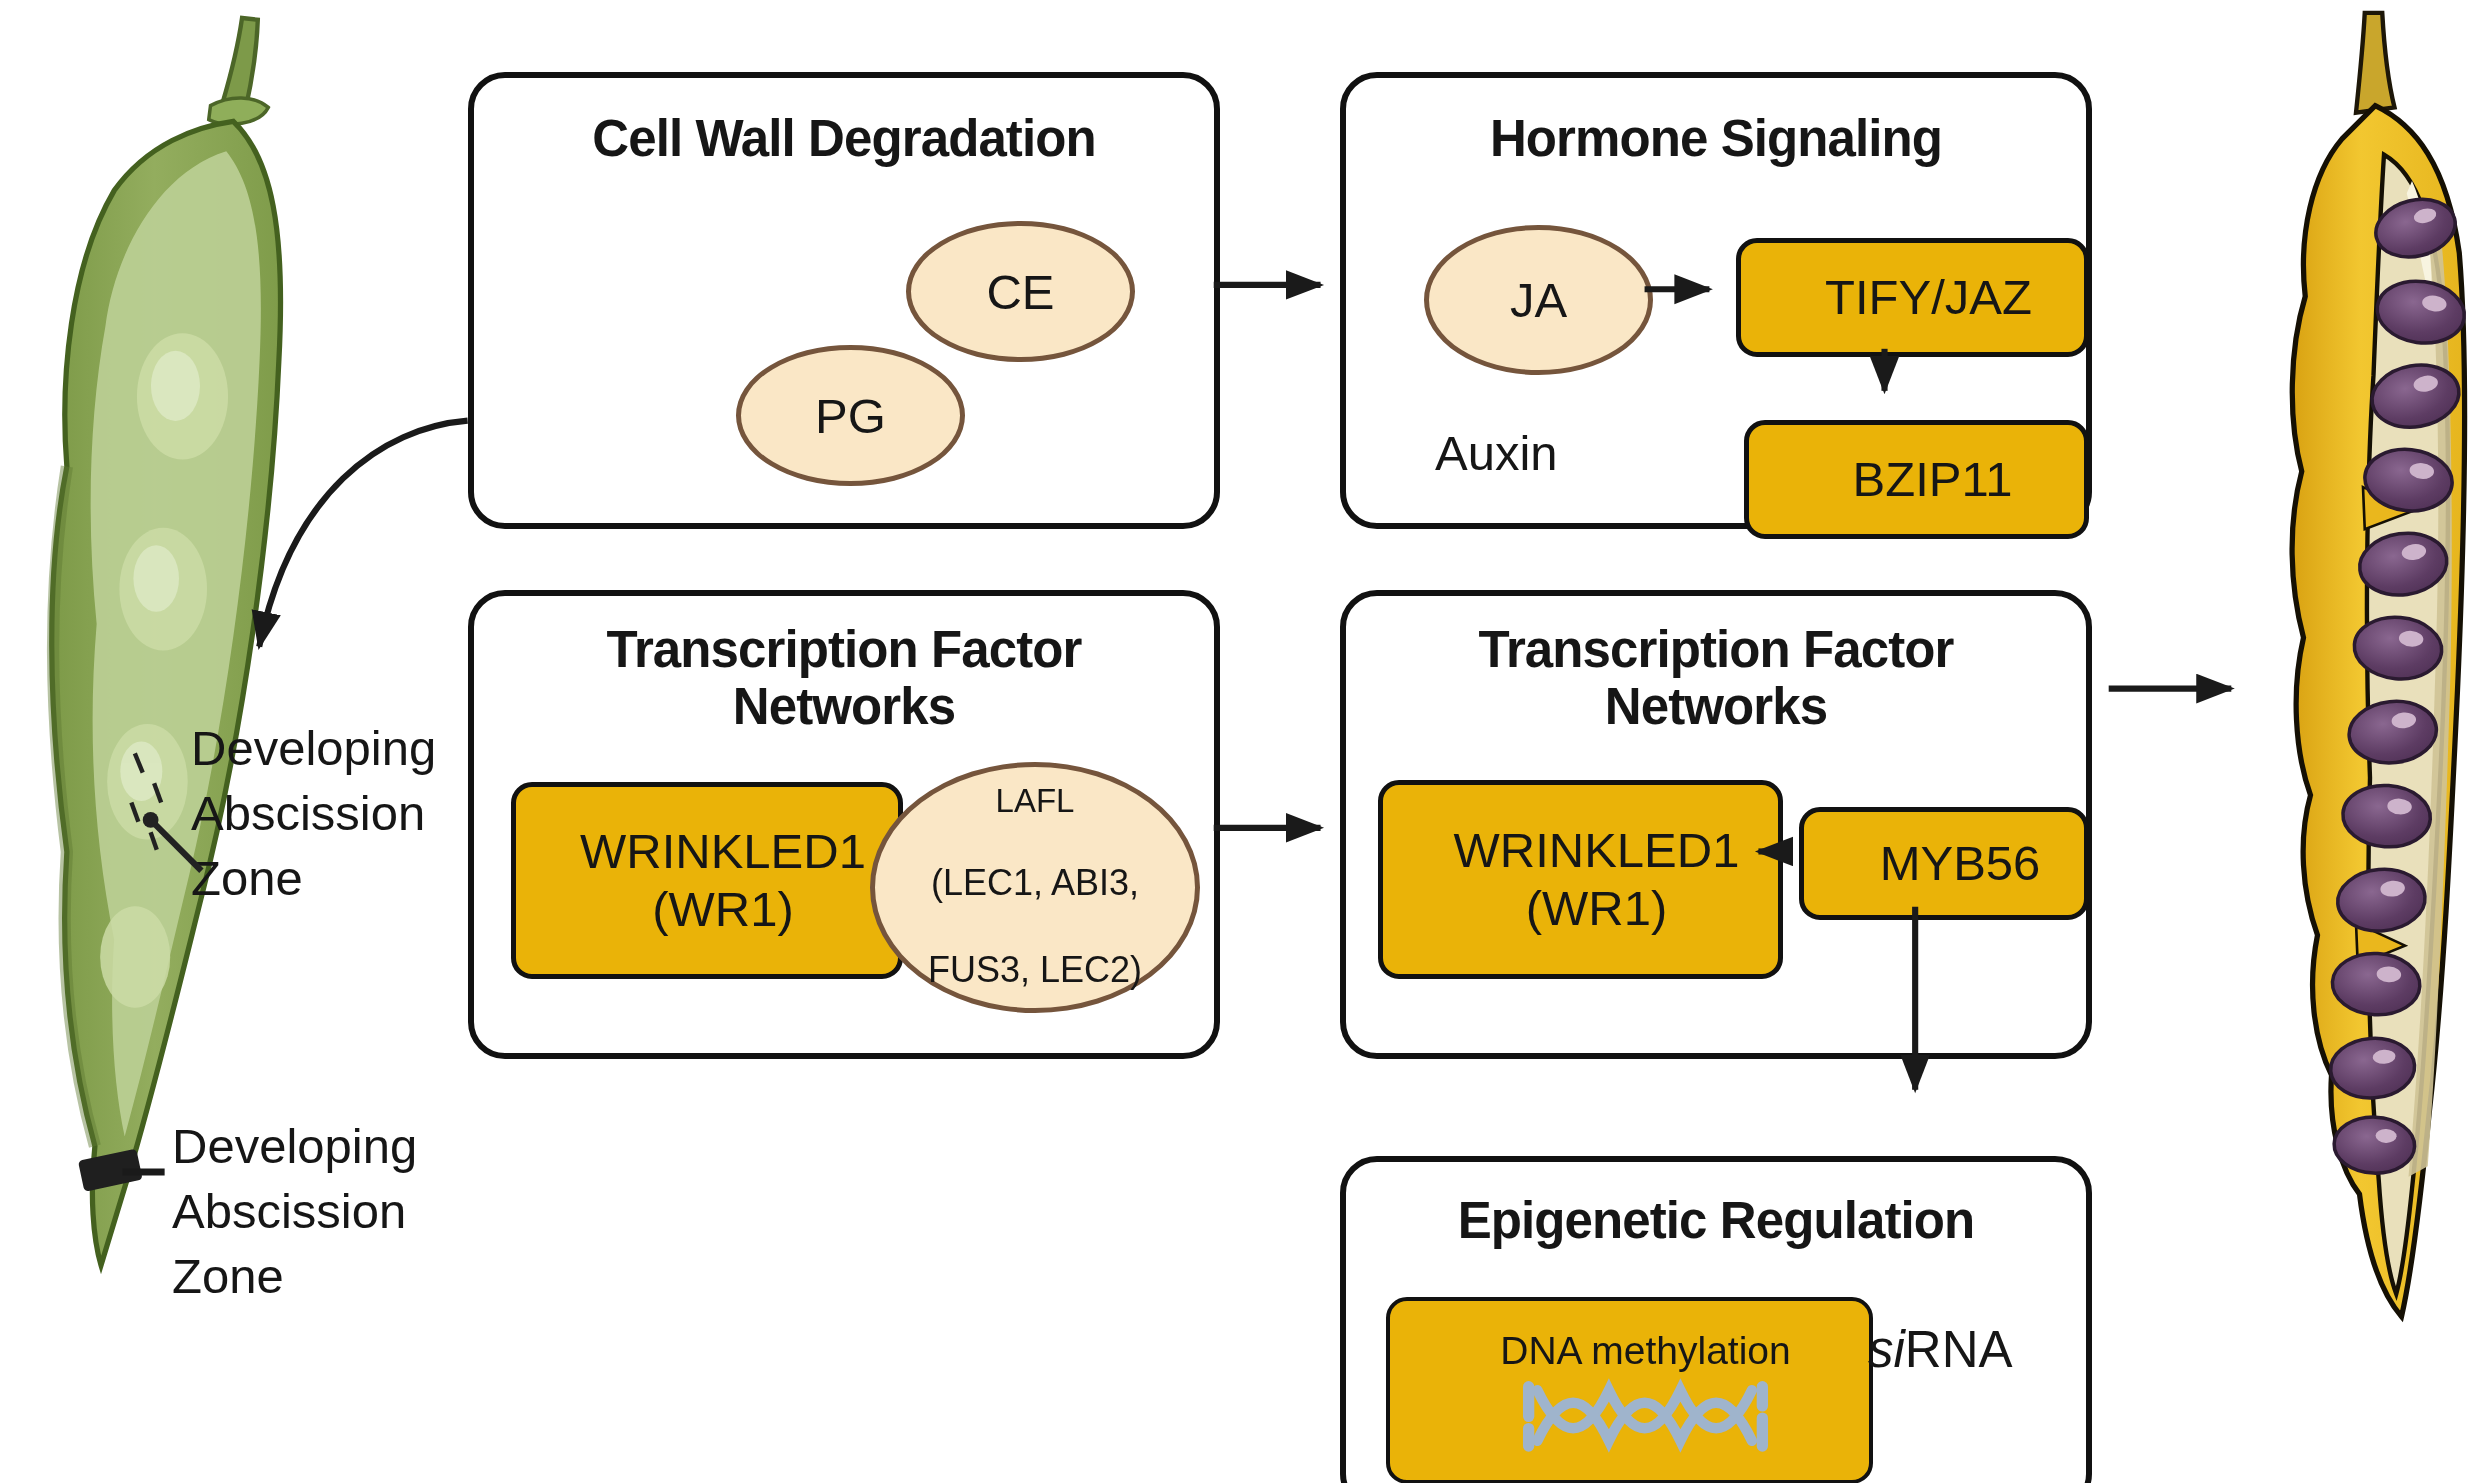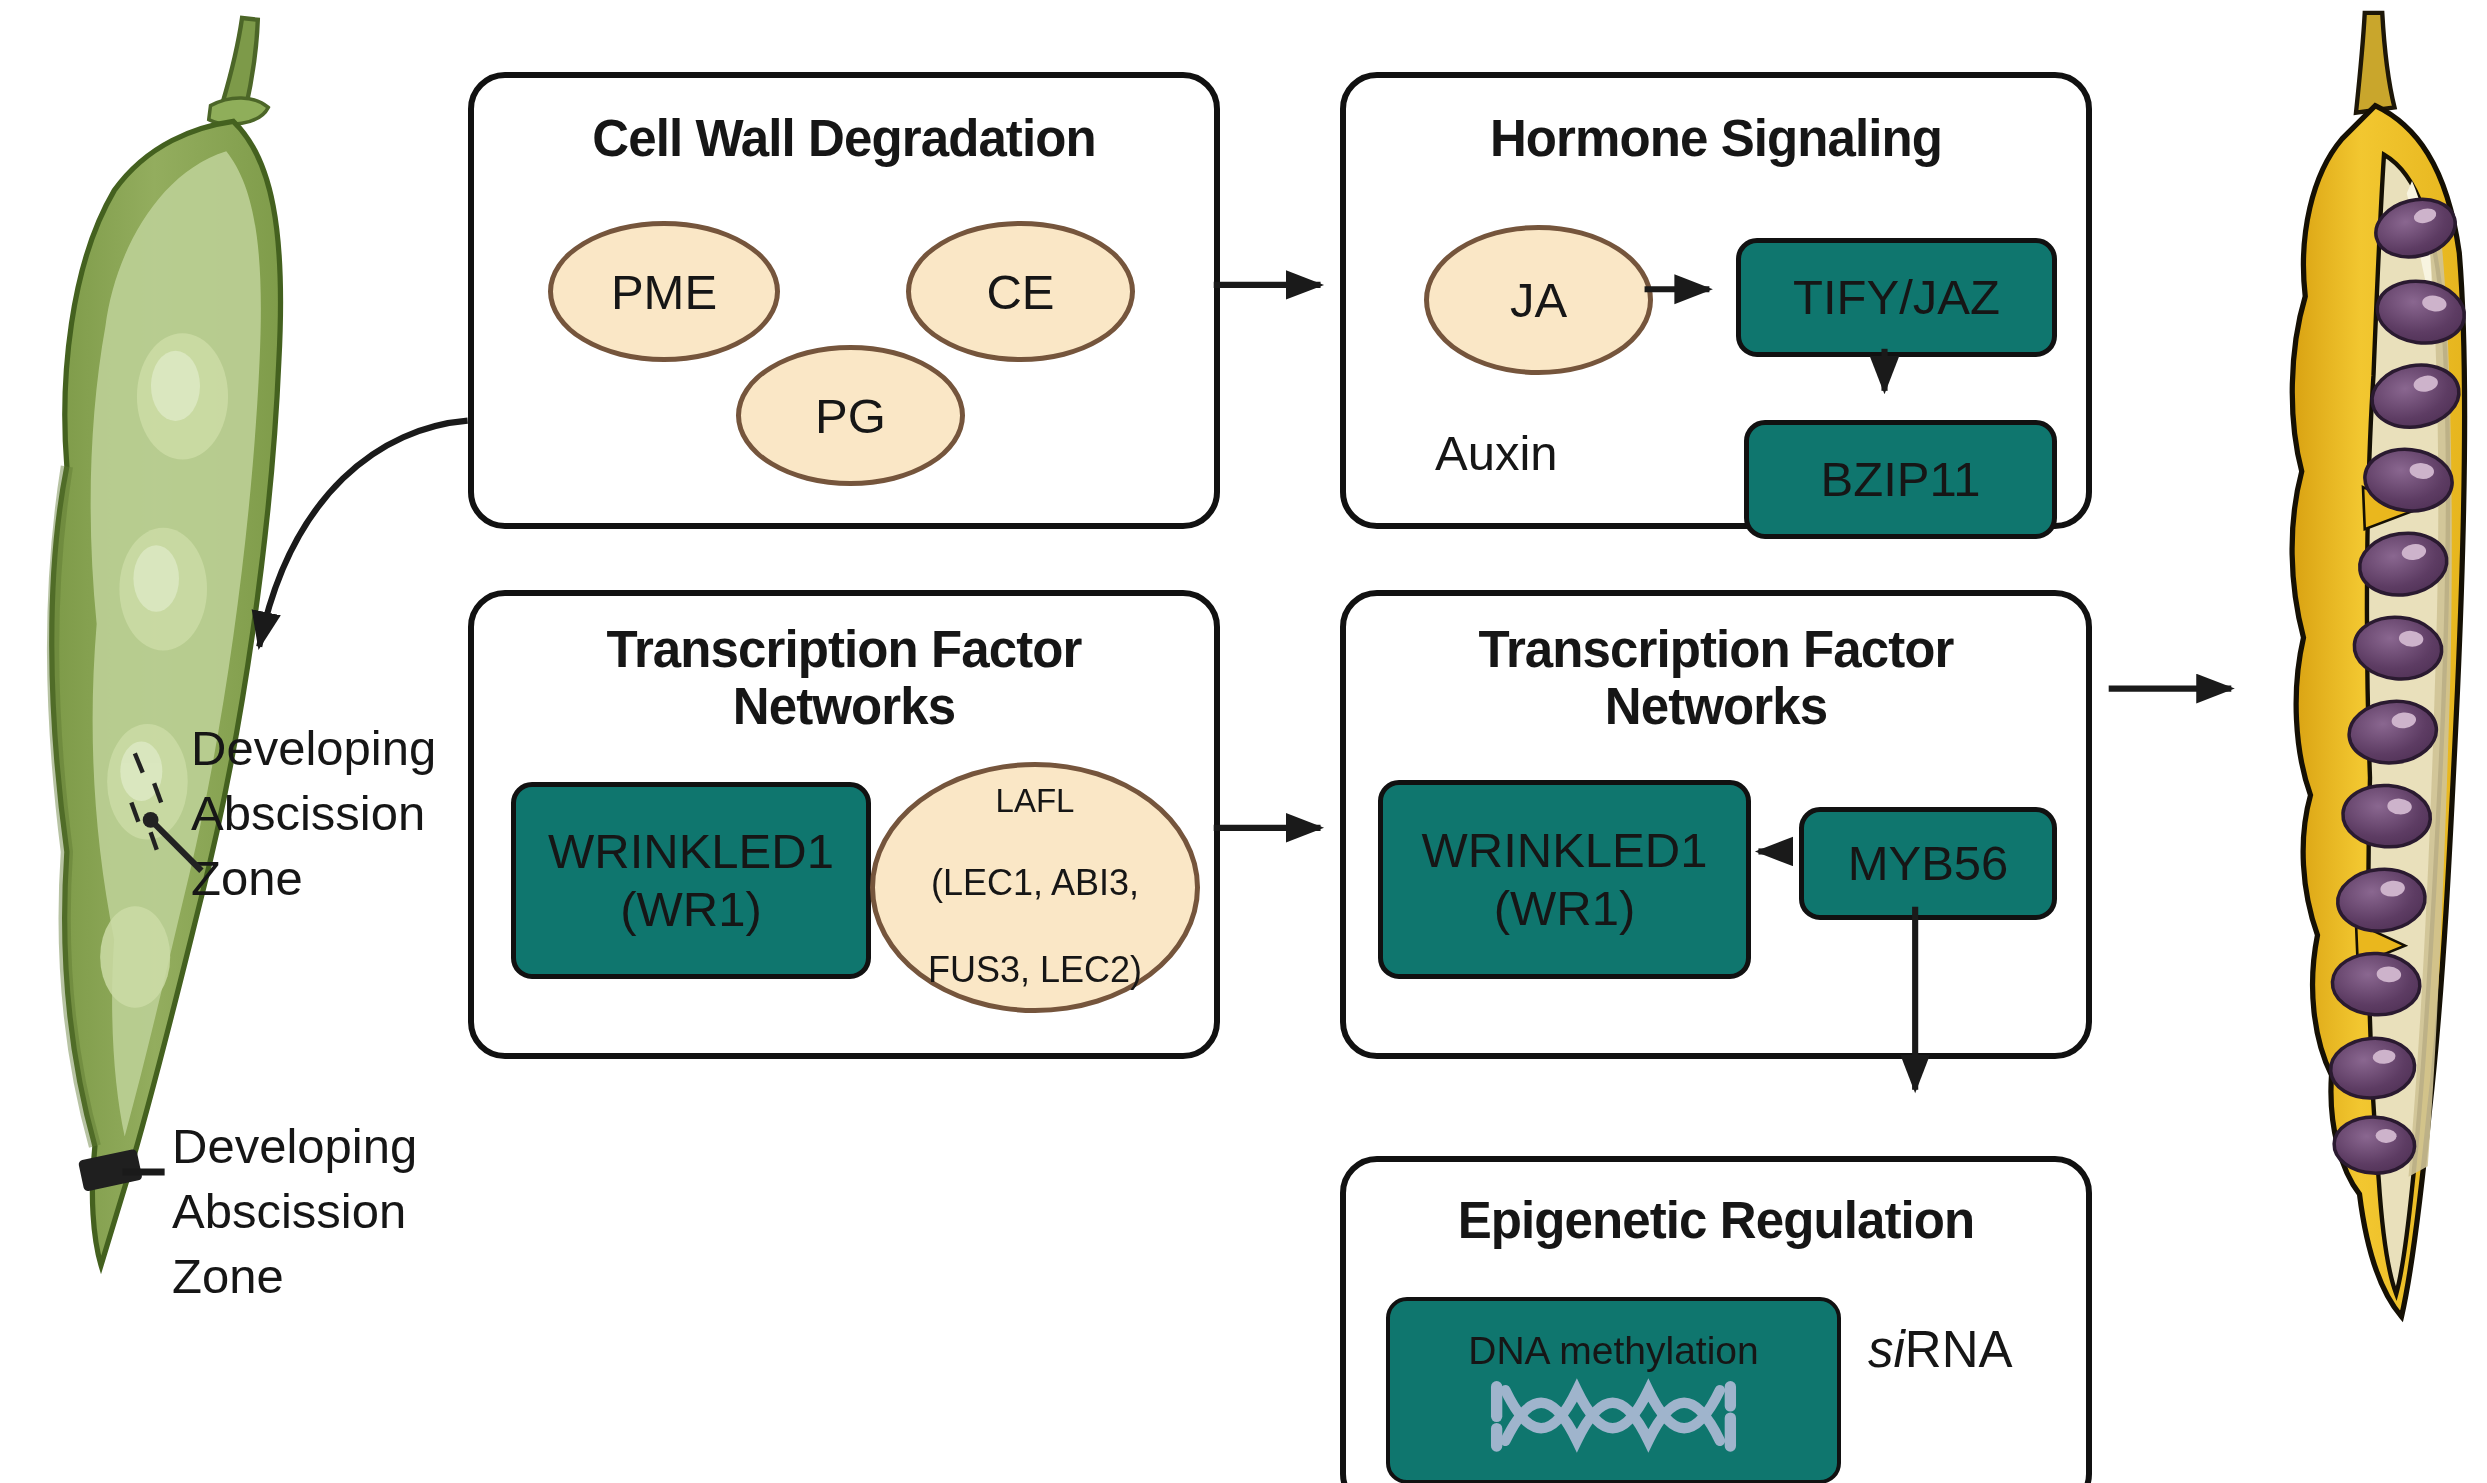--- a/index.html
+++ b/index.html
@@ -4,23 +4,23 @@
 <style>
   html,body{margin:0;padding:0;background:#ffffff;}
   .canvas{position:relative;width:2487px;height:1484px;background:#ffffff;overflow:hidden;
           font-family:"Liberation Sans","DejaVu Sans",sans-serif;color:#1a1a1a;}
   .panel{position:absolute;background:#ffffff;border:6.1px solid #111111;border-radius:37px;}
   .panel-title{position:absolute;left:0;right:0;text-align:center;font-weight:700;font-size:51px;
                letter-spacing:-0.9px;line-height:1.12;color:#161616;}
   .node-oval{position:absolute;background:#FAE7C6;border:5.3px solid #75553C;border-radius:50%;
              display:flex;flex-direction:column;align-items:center;justify-content:center;
              font-size:49px;color:#161616;text-align:center;}
-  .gray-box{position:absolute;background:#0f766e;border:5.3px solid #111111;border-radius:21px;
+  .gray-box{position:absolute;background:#eab308;border:5.3px solid #111111;border-radius:21px;
             display:flex;flex-direction:column;align-items:center;justify-content:center;
-            font-size:49px;color:#161616;text-align:left;line-height:1.18;}
+            font-size:49px;color:#161616;text-align:left;line-height:1.18;padding-left:32px;}
   .plain-label{position:absolute;font-size:51px;color:#161616;}
   .pod-label{position:absolute;font-size:49px;line-height:65px;color:#161616;}
   .pod-label span{display:block;}
   .lafl-main{font-size:33px;line-height:1.05;}
   .lafl-sub{font-size:36px;line-height:1.18;margin-top:44px;}
   .overlay{position:absolute;left:0;top:0;pointer-events:none;}
   .sirna i{font-style:italic;}
 </style>
 </head>
 <body>
@@ -160,23 +160,20 @@
         </g>
       <g transform="rotate(2 149 1300)">
           <ellipse cx="149" cy="1300" rx="46" ry="32" fill="url(#seedG)"></ellipse>
           <ellipse cx="162" cy="1289" rx="12" ry="8" fill="#cdb3cb" stroke="none"></ellipse>
         </g>
     </g>
   </svg>
 
   <div class="panel" style="left:468px;top:72px;width:740px;height:445px;">
     <div class="panel-title" style="top:32px;">Cell Wall Degradation</div>
-    <div class="node-oval" style="left:74px;top:143px;width:222px;height:131px;">
-      <span>PME</span>
-    </div>
     <div class="node-oval" style="left:432px;top:143px;width:219px;height:131px;">
       <span>CE</span>
     </div>
     <div class="node-oval" style="left:262px;top:267px;width:219px;height:131px;">
       <span>PG</span>
     </div>
   </div>
 
   <div class="panel" style="left:1340px;top:72px;width:740px;height:445px;">
     <div class="panel-title" style="top:32px;">Hormone Signaling</div>

